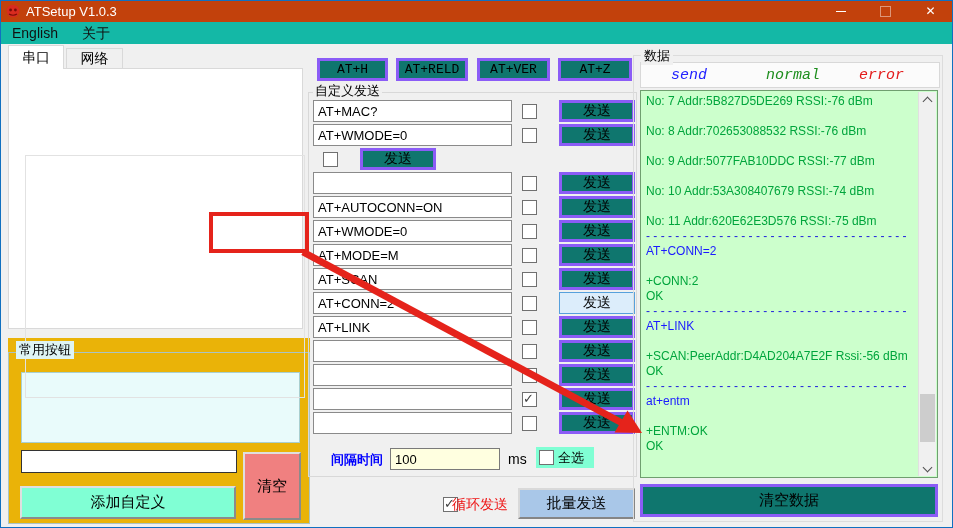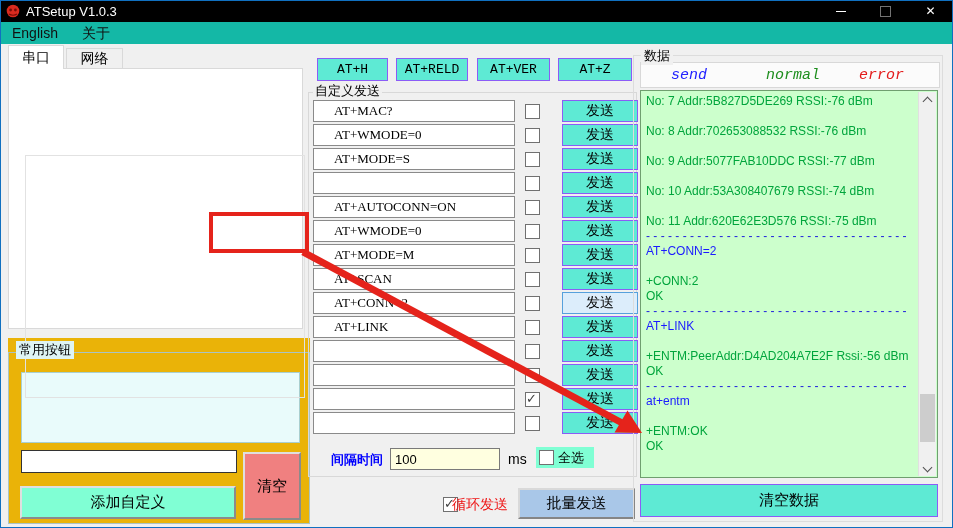--- a/index.html
+++ b/index.html
@@ -2,21 +2,21 @@
 <html><head>
 <meta charset="utf-8">
 <style>
   html,body{margin:0;padding:0;}
   body{width:953px;height:528px;position:relative;overflow:hidden;
        background:#f0f0f0;font-family:"Liberation Sans",sans-serif;
        -webkit-font-smoothing:antialiased;}
   .window-border{position:absolute;inset:0;border:1px solid #1070c0;pointer-events:none;z-index:90;}
 
   
-  .titlebar{position:absolute;left:0;top:0;width:953px;height:22px;background:#000000;display:flex;align-items:center;}
+  .titlebar{position:absolute;left:0;top:0;width:953px;height:22px;background:#c2410c;display:flex;align-items:center;}
   .app-icon{width:14px;height:14px;margin-left:6px;}
   .title-text{color:#fff;font-size:13px;margin-left:6px;}
   .tbtns{position:absolute;right:0;top:0;height:22px;display:flex;}
   .tbtn{width:45px;height:22px;display:flex;align-items:center;justify-content:center;color:#fff;font-size:12px;}
   .min-glyph{width:10px;height:1px;background:#fff;}
   .max-glyph{width:9px;height:9px;border:1px solid rgba(255,255,255,.45);}
 
   
   .menubar{position:absolute;left:0;top:22px;width:953px;height:22px;background:#14b8a6;display:flex;}
   .menu-item{padding:3px 12px;font-size:14px;color:#111;}
@@ -27,21 +27,21 @@
   .tab.inactive{left:66px;top:48px;width:57px;height:21px;background:#f0f0f0;border:1px solid #d9d9d9;padding-top:1px;}
   .tabpage{position:absolute;left:8px;top:68px;width:295px;height:261px;background:#fff;border:1px solid #d9d9d9;box-sizing:border-box;z-index:1;}
   .inner-group{position:absolute;left:16px;top:86px;width:280px;height:243px;border:1px solid #e2e2e2;box-sizing:border-box;}
 
   .fld{position:absolute;left:0;width:300px;height:22px;}
   .fld .lbl{position:absolute;left:38px;top:3px;font-size:15px;color:#000;}
   .combo{position:absolute;left:108px;top:0;width:75px;height:22px;background:#fff;border:1px solid #828790;box-sizing:border-box;}
   .combo .val{position:absolute;left:5px;top:3px;font-size:13px;font-family:"Liberation Mono",monospace;}
   .chev{position:absolute;right:7px;top:6px;width:7px;height:7px;border-left:1.6px solid #505050;border-bottom:1.6px solid #505050;transform:rotate(-45deg);}
 
-  .btn{box-sizing:border-box;display:flex;align-items:center;justify-content:center;background:#5eead4;border:1px solid #8b5cf6;font-size:14px;color:#000;}
+  .btn{box-sizing:border-box;display:flex;align-items:center;justify-content:center;background:#0f766e;border:3px solid #8b5cf6;font-size:14px;color:#000;}
   .mono{font-family:"Liberation Mono",monospace;}
   .plus-btn{position:absolute;left:193px;top:176px;width:106px;height:26px;font-size:13px;}
   .entm-btn{position:absolute;left:216px;top:219px;width:86px;height:27px;border:2px solid #4285c8;background:#ebebeb;font-size:13px;}
   .close-serial{position:absolute;left:95px;top:275px;width:106px;height:32px;background:#008000;border:2px outset #d6d6d6;font-size:15px;color:#000;}
 
   
   .common-group{position:absolute;left:8px;top:338px;width:302px;height:186px;background:#eab308;}
   .common-border{position:absolute;left:0;top:14px;right:0;bottom:0;border:1px solid #a9c4c4;box-sizing:border-box;}
   .gb-label{position:absolute;font-size:13px;padding:0 3px;z-index:2;}
   .common-label{left:8px;top:3px;background:#DFF4F4;}
@@ -49,21 +49,21 @@
   .common-input{position:absolute;left:13px;top:112px;width:216px;height:23px;border:1px solid #333;background:#fff;box-sizing:border-box;font-size:13px;padding:0 4px;}
   .add-btn{position:absolute;left:12px;top:148px;width:216px;height:33px;background:#80FFD4;border:2px outset #dfdfdf;font-size:15px;}
   .clear-btn{position:absolute;left:235px;top:114px;width:58px;height:68px;background:#F08080;border:2px outset #dfdfdf;font-size:15px;}
 
   
   .qbtn{position:absolute;top:58px;height:23px;font-size:13px;}
   .cs-group{position:absolute;left:308px;top:92px;width:329px;height:385px;border:1px solid #d8d8d8;box-sizing:border-box;}
   .cs-label{position:absolute;left:313px;top:82px;background:#f0f0f0;font-size:13px;padding:0 2px;z-index:2;}
   .rows{position:absolute;left:313px;top:100px;width:322px;display:flex;flex-direction:column;gap:2px;}
   .crow{display:flex;align-items:center;height:22px;}
-  .crow input{width:215px;height:22px;box-sizing:border-box;border:1px solid #8a8a8a;font-family:Liberation Serif, serif;font-size:13px;padding:0 20px;background:#fff;}
+  .crow input{width:215px;height:22px;box-sizing:border-box;border:1px solid #8a8a8a;font-family:Liberation Sans, sans-serif;font-size:13px;padding:0 4px;background:#fff;}
   .cbx{width:13px;height:13px;background:#fff;border:1px solid #707070;box-sizing:content-box;position:relative;margin-left:10px;flex:none;}
   .cbx.on::after{content:"✓";position:absolute;left:0px;top:-2px;font-size:13px;color:#404040;}
   .sendbtn{width:76px;height:22px;margin-left:22px;flex:none;}
   .sendbtn.hl{background:#dcedfb;border:1px solid #56a0dc;}
 
   .interval-label{position:absolute;left:315px;top:451px;color:#0000ff;font-size:13px;font-weight:bold;padding-left:16px;}
   .interval-input{position:absolute;left:390px;top:448px;width:110px;height:22px;box-sizing:border-box;border:1px solid #7a7a7a;background:#FFFFE0;font-size:13px;padding:0 4px;}
   .ms-label{position:absolute;left:508px;top:451px;font-size:14px;}
   .selall{position:absolute;left:536px;top:447px;width:58px;height:21px;background:#80FFD4;display:flex;align-items:center;}
   .selall .cbx{margin-left:3px;}
@@ -192,21 +192,20 @@
     <input value="AT+MAC?" style="">
     <span class="cbx"></span>
     <div class="btn sendbtn">发送</div>
   </div>
     <div class="crow">
     <input value="AT+WMODE=0" style="">
     <span class="cbx"></span>
     <div class="btn sendbtn">发送</div>
   </div>
     <div class="crow">
-    <input value="AT+MODE=S" style="">
     <span class="cbx"></span>
     <div class="btn sendbtn">发送</div>
   </div>
     <div class="crow">
     <input value="" style="">
     <span class="cbx"></span>
     <div class="btn sendbtn">发送</div>
   </div>
     <div class="crow">
     <input value="AT+AUTOCONN=ON" style="">
@@ -291,21 +290,21 @@
       <div class="ll t-blank">&nbsp;</div>
       <div class="ll t-recv">No: 11 Addr:620E62E3D576 RSSI:-75 dBm</div>
       <div class="ll t-sep">- - - - - - - - - - - - - - - - - - - - - - - - - - - - - - - - - - - -</div>
       <div class="ll t-sent">AT+CONN=2</div>
       <div class="ll t-blank">&nbsp;</div>
       <div class="ll t-recv">+CONN:2</div>
       <div class="ll t-recv">OK</div>
       <div class="ll t-sep">- - - - - - - - - - - - - - - - - - - - - - - - - - - - - - - - - - - -</div>
       <div class="ll t-sent">AT+LINK</div>
       <div class="ll t-blank">&nbsp;</div>
-      <div class="ll t-recv">+ENTM:PeerAddr:D4AD204A7E2F Rssi:-56 dBm</div>
+      <div class="ll t-recv">+SCAN:PeerAddr:D4AD204A7E2F Rssi:-56 dBm</div>
       <div class="ll t-recv">OK</div>
       <div class="ll t-sep">- - - - - - - - - - - - - - - - - - - - - - - - - - - - - - - - - - - -</div>
       <div class="ll t-sent">at+entm</div>
       <div class="ll t-blank">&nbsp;</div>
       <div class="ll t-recv">+ENTM:OK</div>
       <div class="ll t-recv">OK</div>
     </div>
   <div class="scrollbar">
     <div class="sarrow" style="top:0;">
         <div class="schev up"></div>

